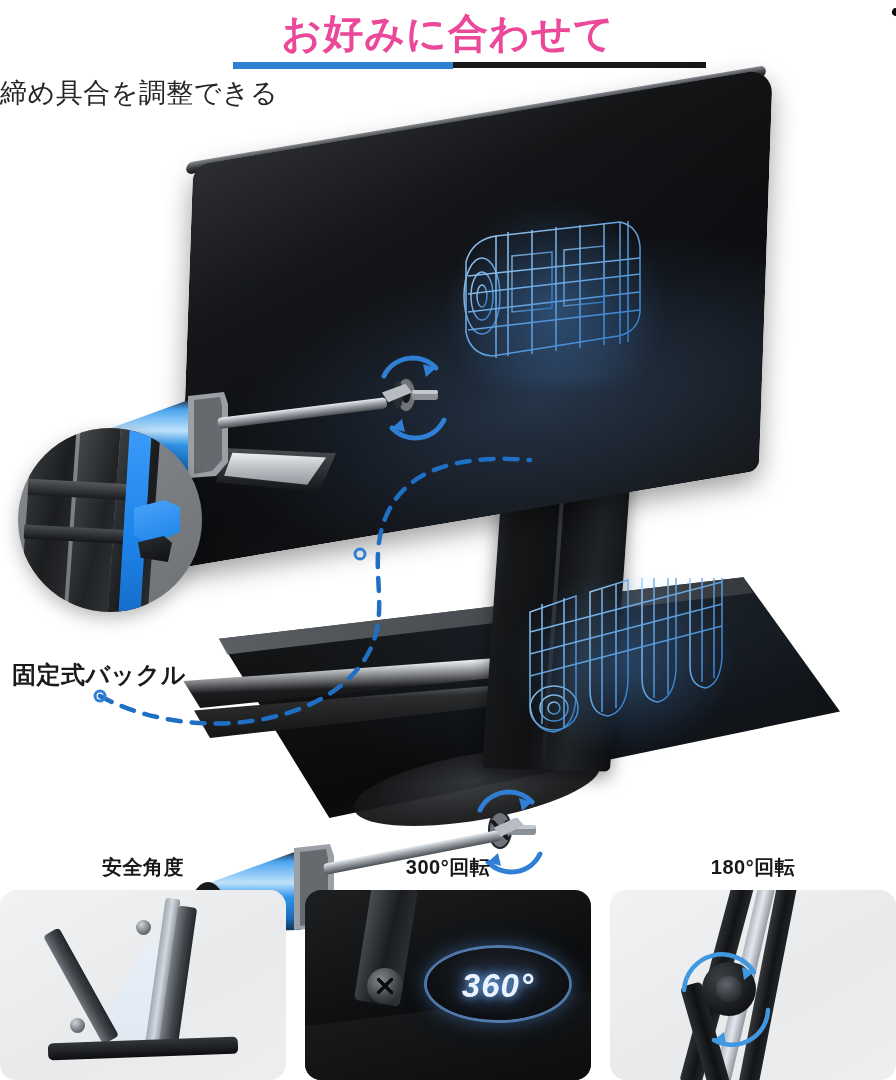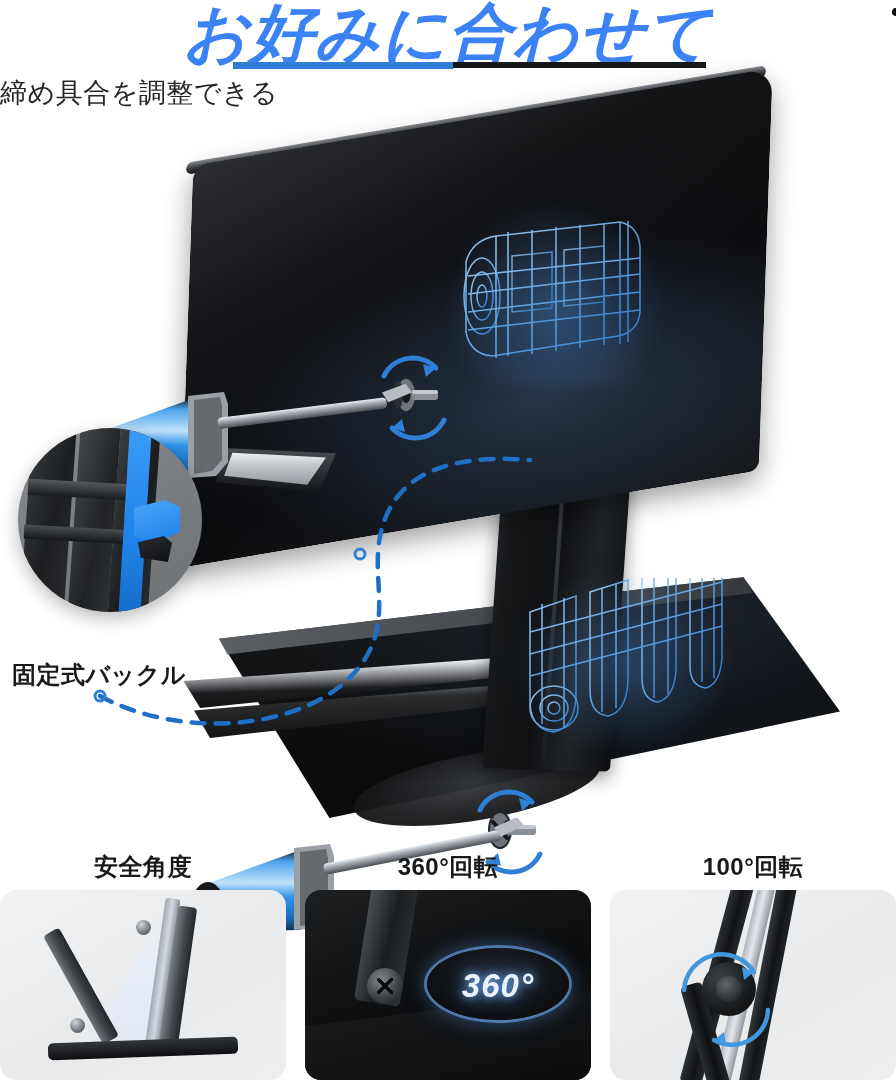--- a/index.html
+++ b/index.html
@@ -13,24 +13,23 @@
 
   
   #header { position:absolute; left:0; top:0; width:896px; height:118px; }
 
   #headline-wrap {
     position:absolute; left:0; top:2px; width:896px;
     text-align:center;
   }
   #headline {
     display:inline-block; position:relative;
-    font-size:64px; line-height:62px; font-weight:700;
-    color:#3b82f6; letter-spacing:1px;
+    font-size:40px; line-height:62px; font-weight:700;
+    color:#ec4899; letter-spacing:1px;
     white-space:nowrap;
-    font-style:italic;
   }
   #headline-accent {
     position:absolute; right:-46px; top:6px;
     width:52px; height:58px;
   }
   #underline-blue {
     position:absolute; left:233px; top:62px;
     width:220px; height:7px; background:#2f7fd4;
   }
   #underline-dark {
@@ -224,21 +223,21 @@
 
   
   #features { position:absolute; left:0; top:852px; width:896px; height:228px; }
   .feature { position:absolute; top:0; width:286px; height:228px; }
   #feature-0 { left:0px; }
   #feature-1 { left:305px; }
   #feature-2 { left:610px; }
   .feature-label {
     position:absolute; left:0; top:0; width:286px;
     text-align:center;
-    font-size:24px; line-height:30px; font-weight:700; color:#17181a;
+    font-size:20px; line-height:30px; font-weight:700; color:#17181a;
     letter-spacing:0.5px;
   }
   .feature-thumb {
     position:absolute; left:0; top:38px; width:286px; height:190px;
     border-radius:16px; overflow:hidden;
   }
   .thumb-light { background:linear-gradient(150deg,#f1f2f3,#e8eaec 55%,#eceef0); }
   .thumb-dark  { background:linear-gradient(160deg,#1d1f21,#0c0d0e 55%,#141517); }
 
   
@@ -517,32 +516,32 @@
       <div class="tri-left"></div>
       <div class="tri-screen"></div>
       <div class="tri-right"></div>
       <div class="tri-base"></div>
       <div class="tri-joint tri-j1"></div>
       <div class="tri-joint tri-j2"></div>
     </div>
   </div>
 
   <div class="feature" id="feature-1">
-    <div class="feature-label">360°回転</div>
+    <div class="feature-label">300°回転</div>
     <div class="feature-thumb thumb-dark">
       <div class="p2-shelf"></div>
       <div class="p2-post"></div>
       <div class="p2-screw"></div>
       <div class="p2-ellipse"></div>
       <div class="p2-360">360°</div>
     </div>
   </div>
 
   <div class="feature" id="feature-2">
-    <div class="feature-label">100°回転</div>
+    <div class="feature-label">180°回転</div>
     <div class="feature-thumb thumb-light">
       <div class="p3-armA"></div>
       <div class="p3-armB"></div>
       <div class="p3-armC"></div>
       <div class="p3-armD"></div>
       <div class="p3-hub"></div>
       <svg class="p3-arrows" viewBox="0 0 130 130">
         <g fill="none" stroke="#3f98e0" stroke-width="4.5" stroke-linecap="round">
           <path d="M16 58 A 38 38 0 0 1 86 40"></path>
           <path d="M100 78 A 36 36 0 0 1 46 108"></path>

